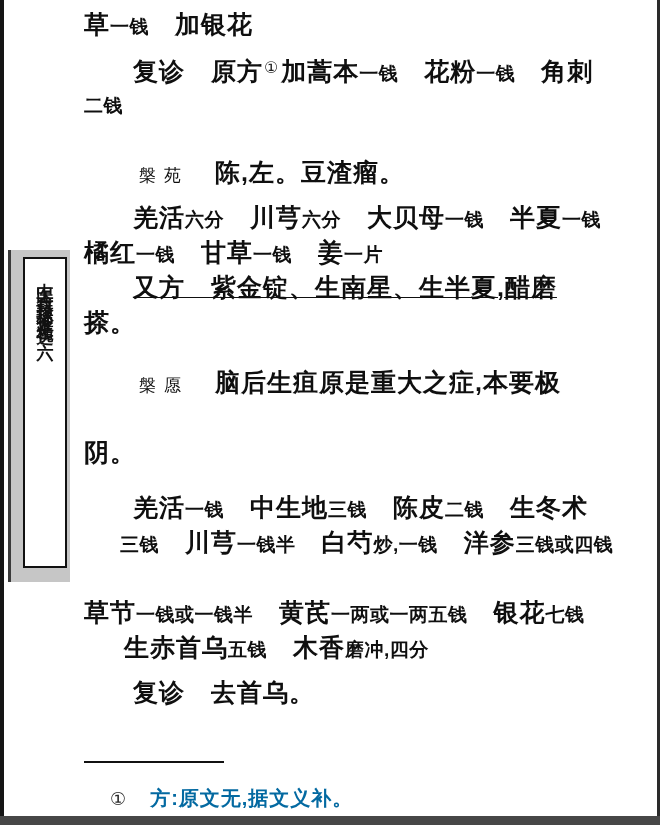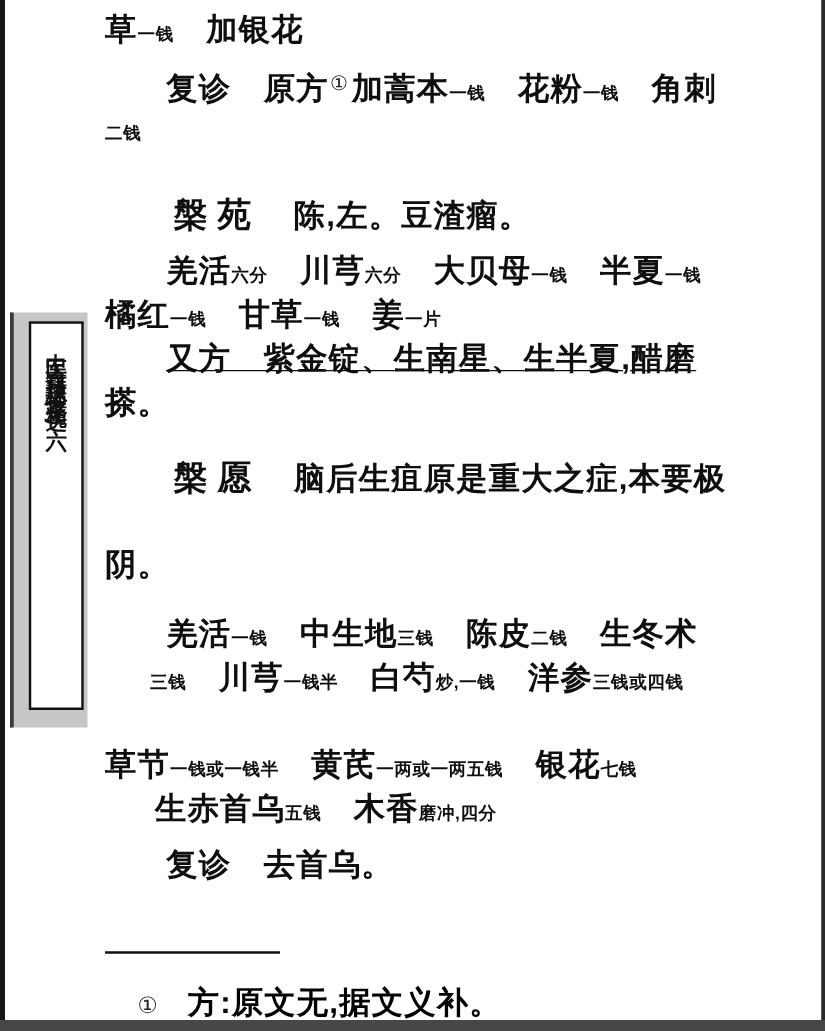--- a/index.html
+++ b/index.html
@@ -30,29 +30,29 @@
     writing-mode:vertical-rl;
     font-size:17px;font-weight:700;color:#111111;
     letter-spacing:5px;padding-top:10px;
     white-space:nowrap;
   }
 
   
   .content{position:absolute;left:0;top:0;width:660px;height:825px;color:#0f0f0f;}
   .line{position:absolute;white-space:nowrap;line-height:28px;}
   .seg-main{font-size:25px;font-weight:700;letter-spacing:1px;}
-  .seg-hname{font-size:27px;font-weight:700;letter-spacing:8px;text-align:center;}
-  .seg-small{font-size:14px;font-weight:700;letter-spacing:0.5px;}
+  .seg-hname{font-size:17px;font-weight:400;letter-spacing:8px;text-align:center;}
+  .seg-small{font-size:19px;font-weight:700;letter-spacing:0.5px;}
   .seg-sup{font-size:16px;font-weight:400;vertical-align:7px;margin:0 3px 0 1px;color:#222;}
 
   
   .footnote-rule{position:absolute;left:84px;top:761px;width:140px;height:2px;background:#111111;}
   .footnote{position:absolute;left:110px;top:785px;white-space:nowrap;}
   .footnote-marker{font-size:18px;font-weight:400;color:#2a2a2a;margin-right:24px;}
-  .footnote-text{font-size:25px;font-weight:700;color:#000000;letter-spacing:1px;}
+  .footnote-text{font-size:20px;font-weight:700;color:#0369a1;letter-spacing:1px;}
 </style>
 </head>
 <body>
 
 <div class="page">
 
   <div class="edge-left"></div>
   <div class="edge-right"></div>
   <div class="edge-bottom"></div>
 

